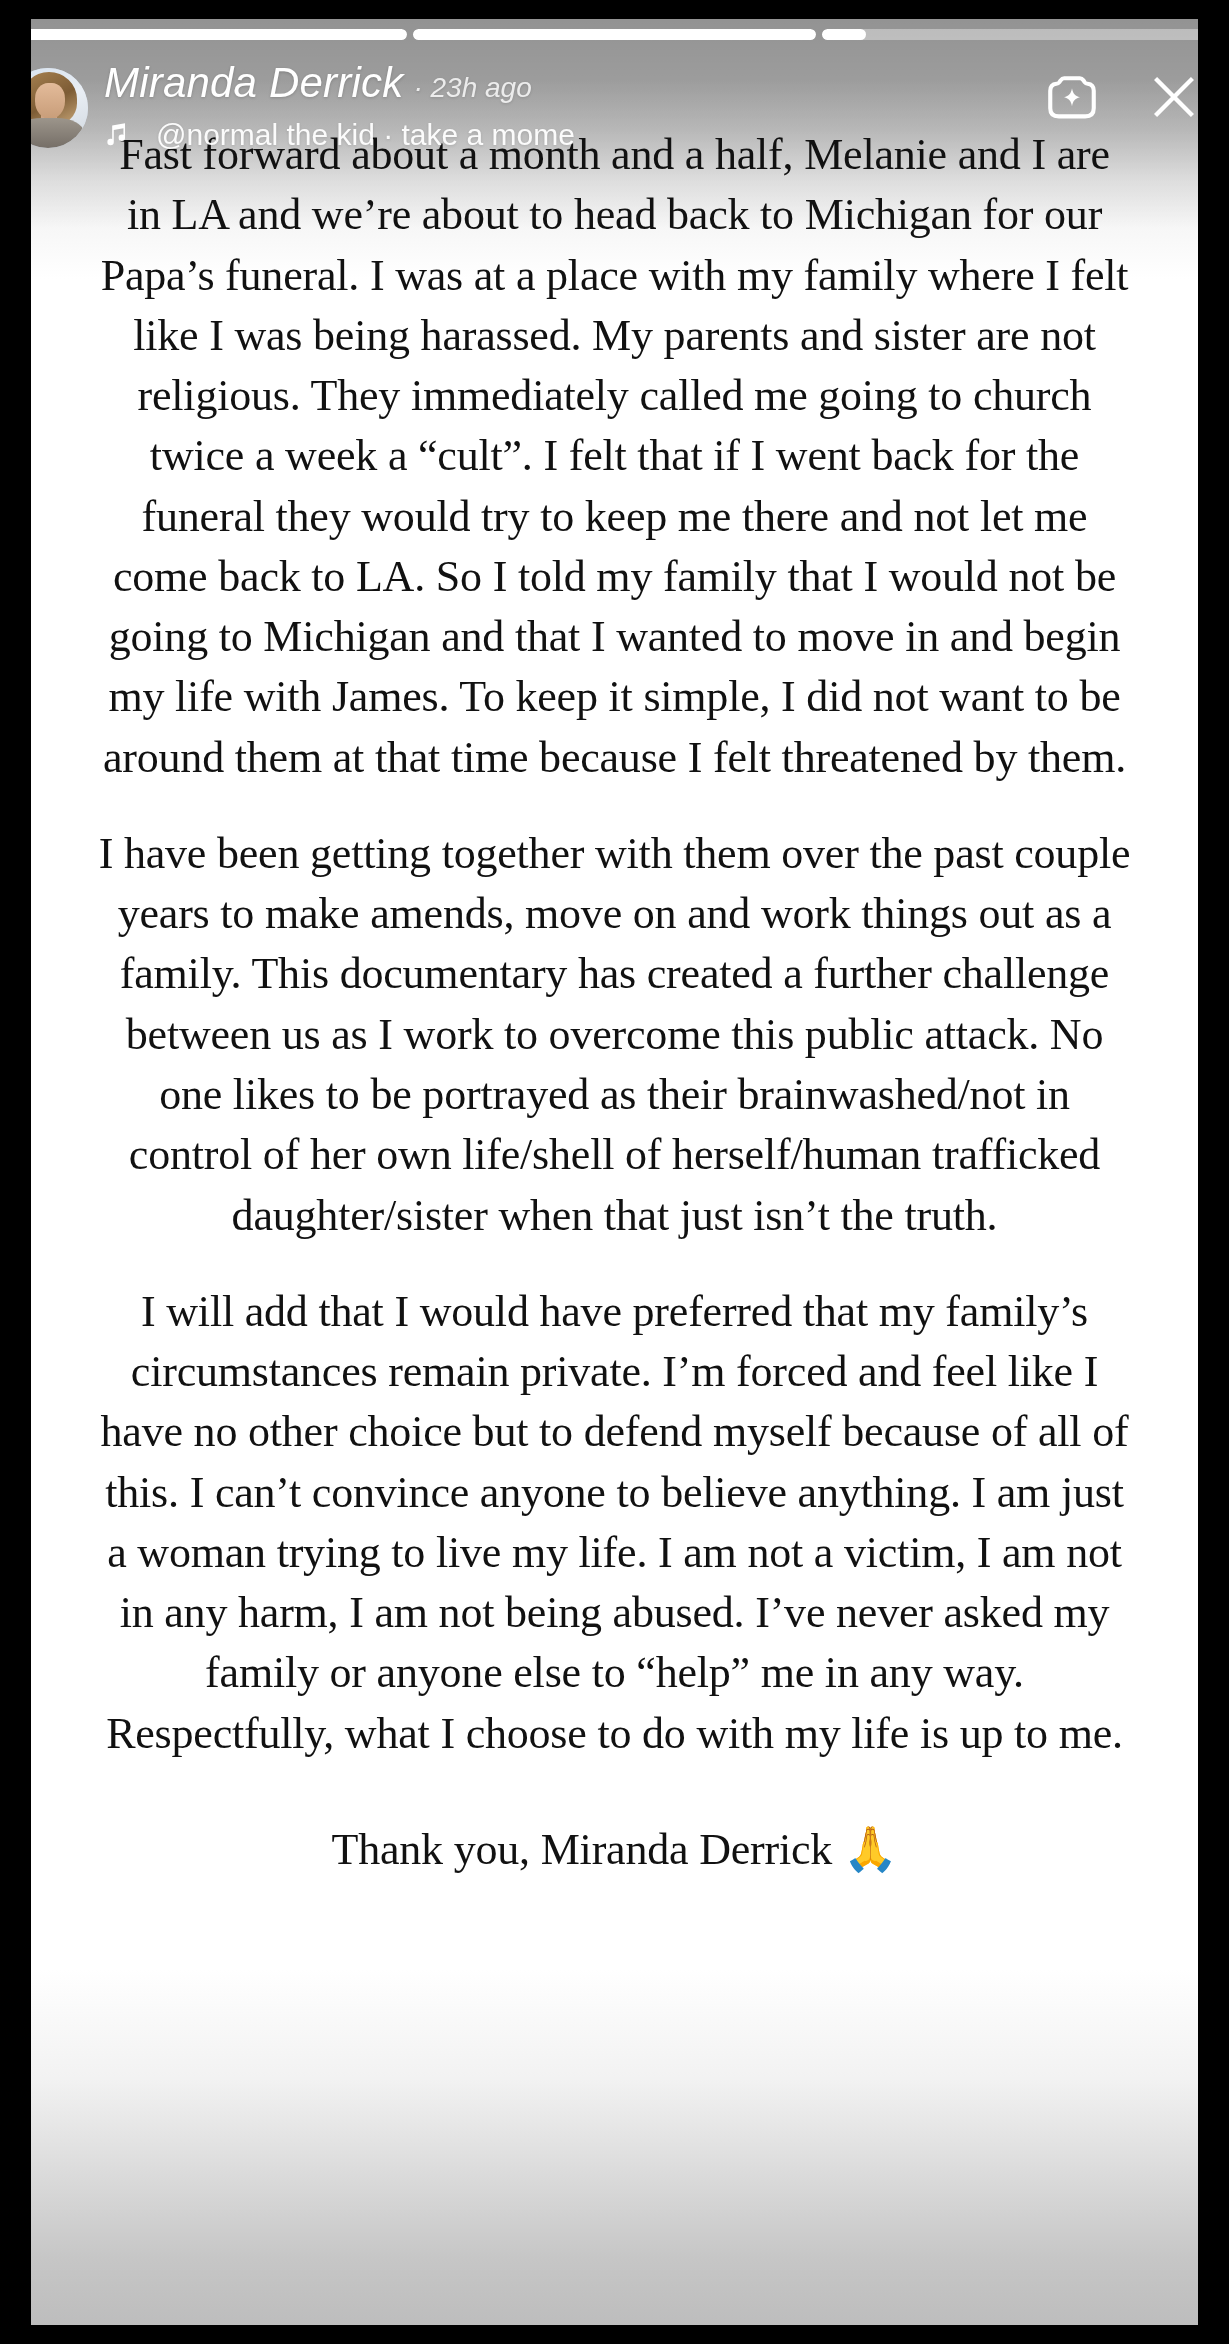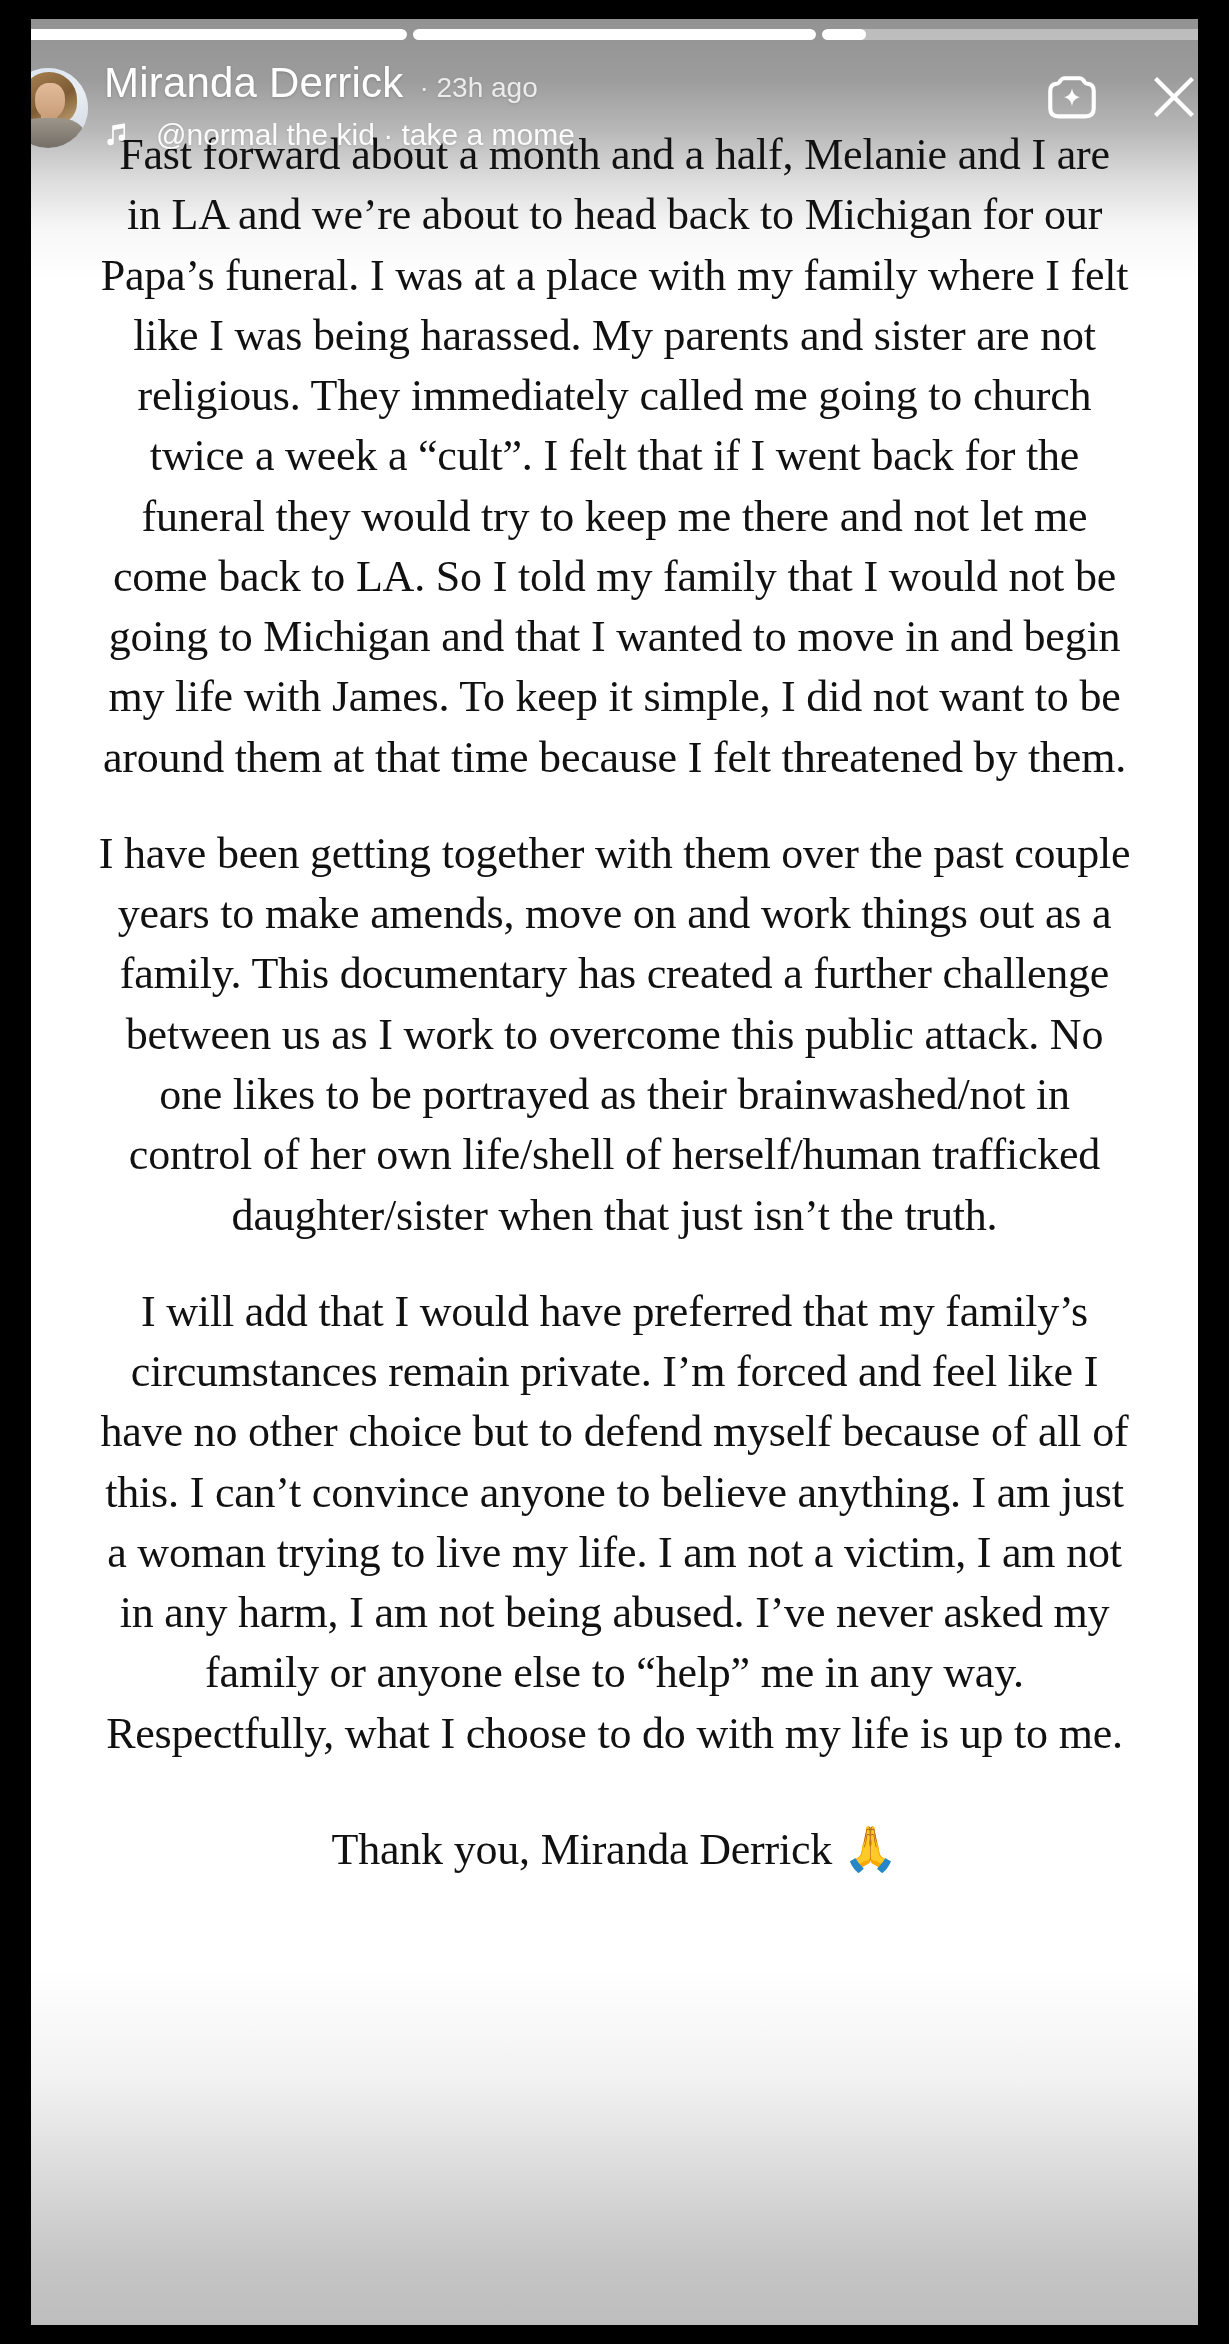--- a/index.html
+++ b/index.html
@@ -143,22 +143,23 @@
   #header-text {
     margin-left: 16px;
     flex: 1 1 auto;
     min-width: 0;
     padding-top: 0px;
   }
 
   #name-row {
     display: flex;
     align-items: baseline;
-    gap: 16px;
+    gap: 10px;
     line-height: 1;
+    font-style: italic;
   }
   #username {
     font-size: 42px;
     font-weight: 400;
     color: #ffffff;
     letter-spacing: 0.2px;
     text-shadow: 0 1px 3px rgba(0,0,0,0.18);
     white-space: nowrap;
   }
   #timestamp {

